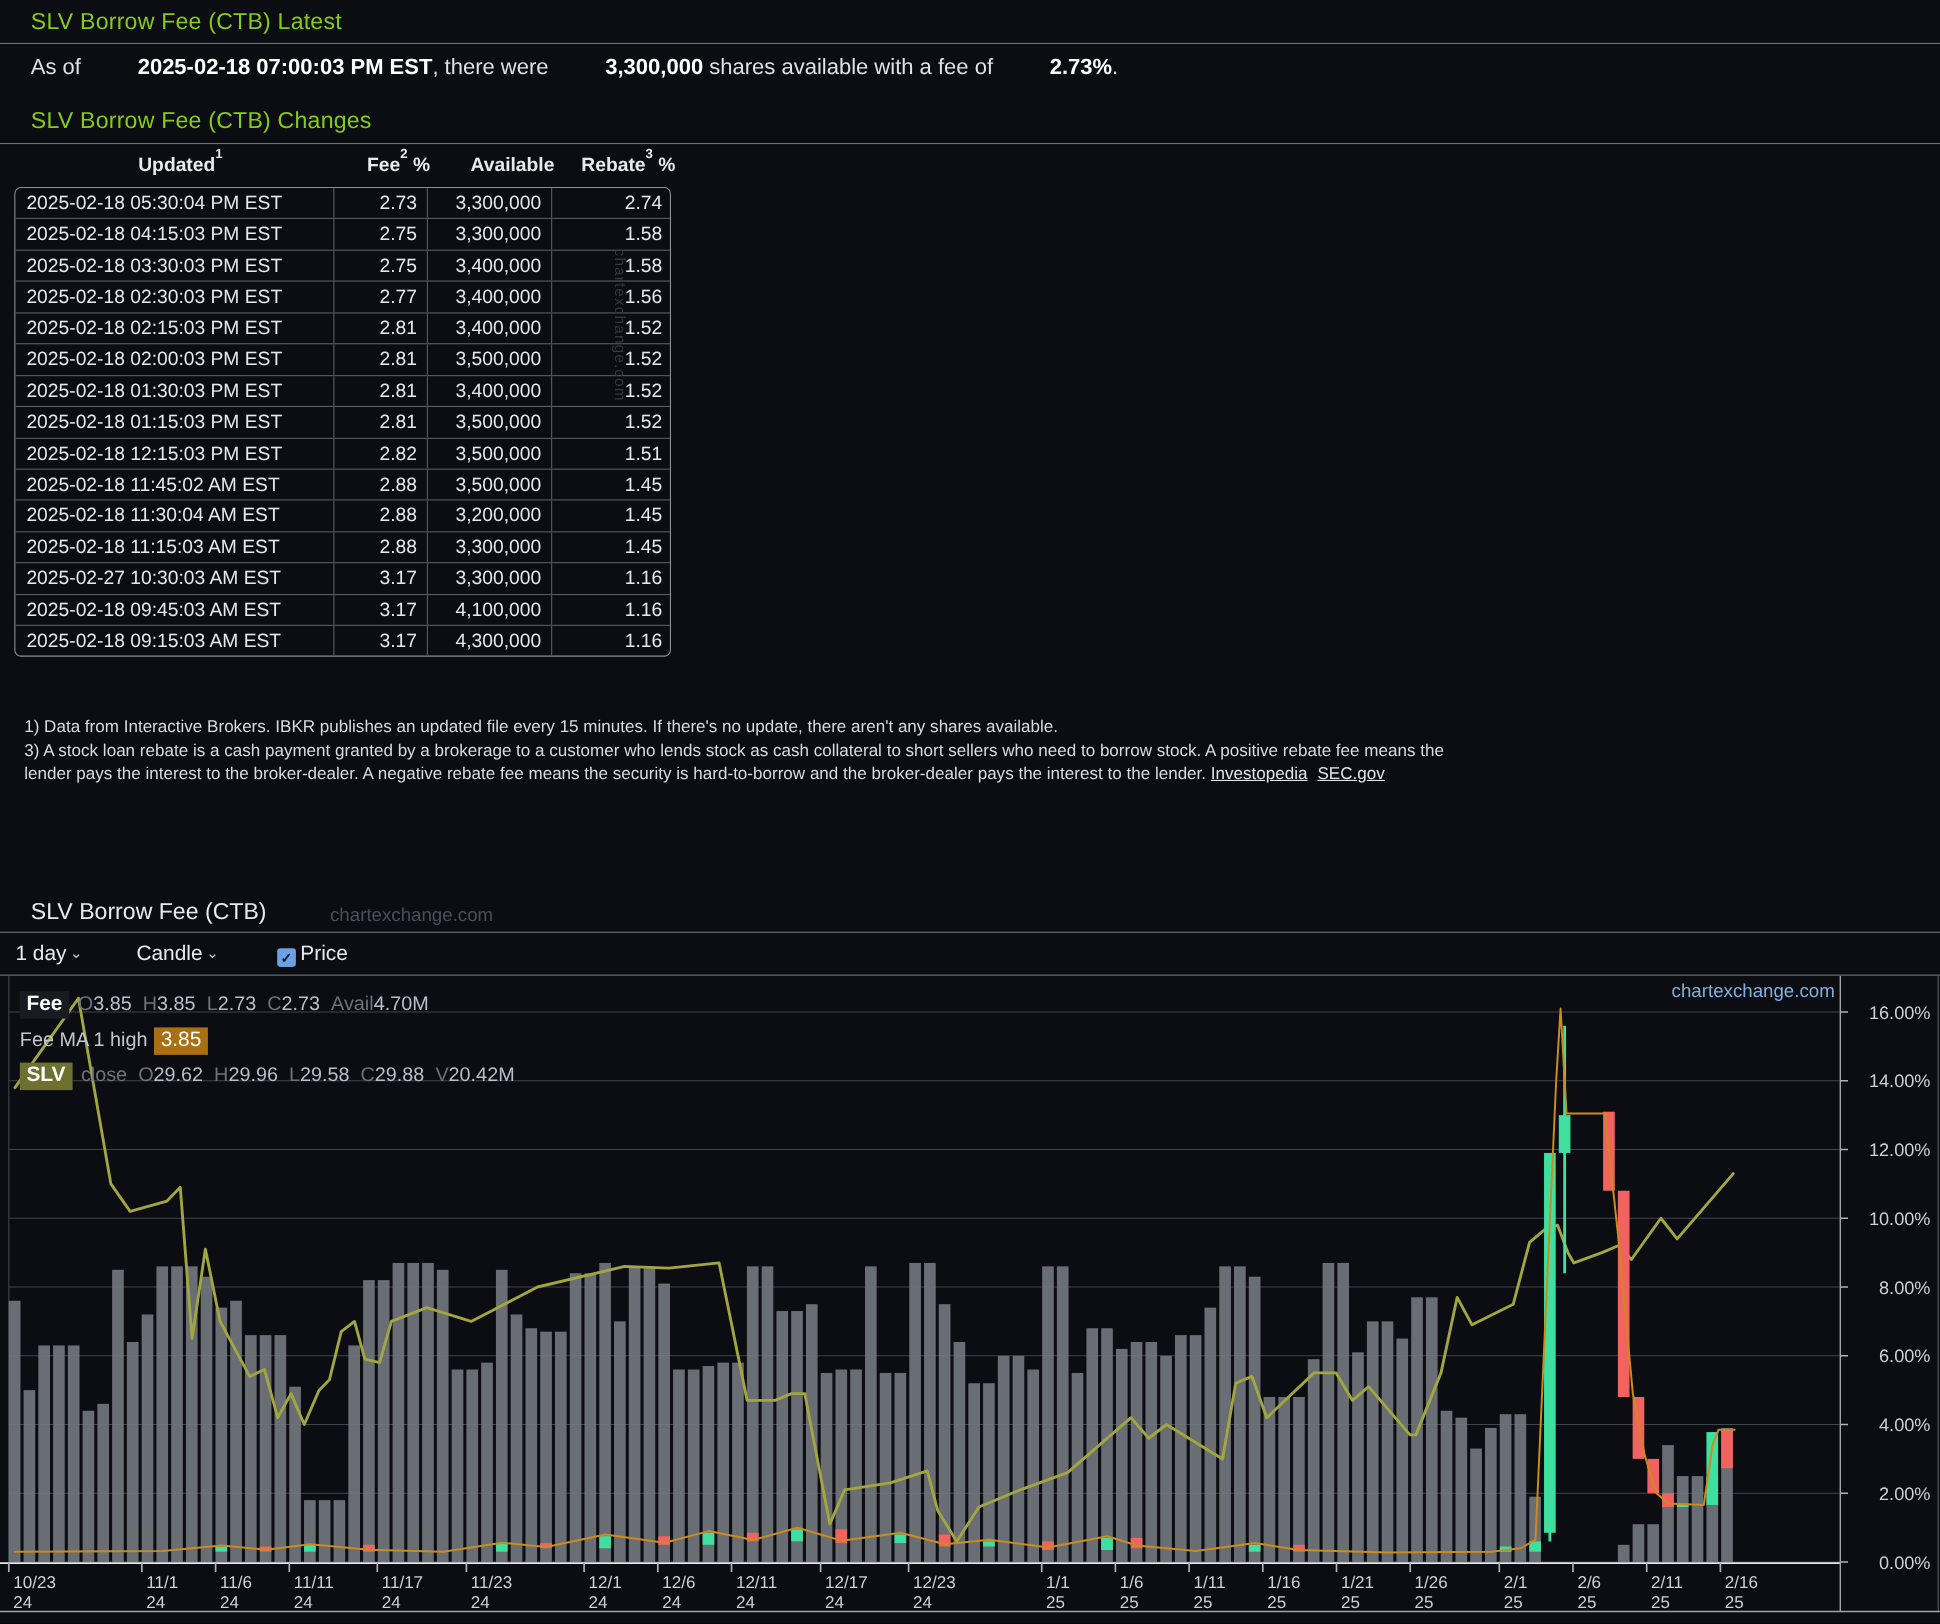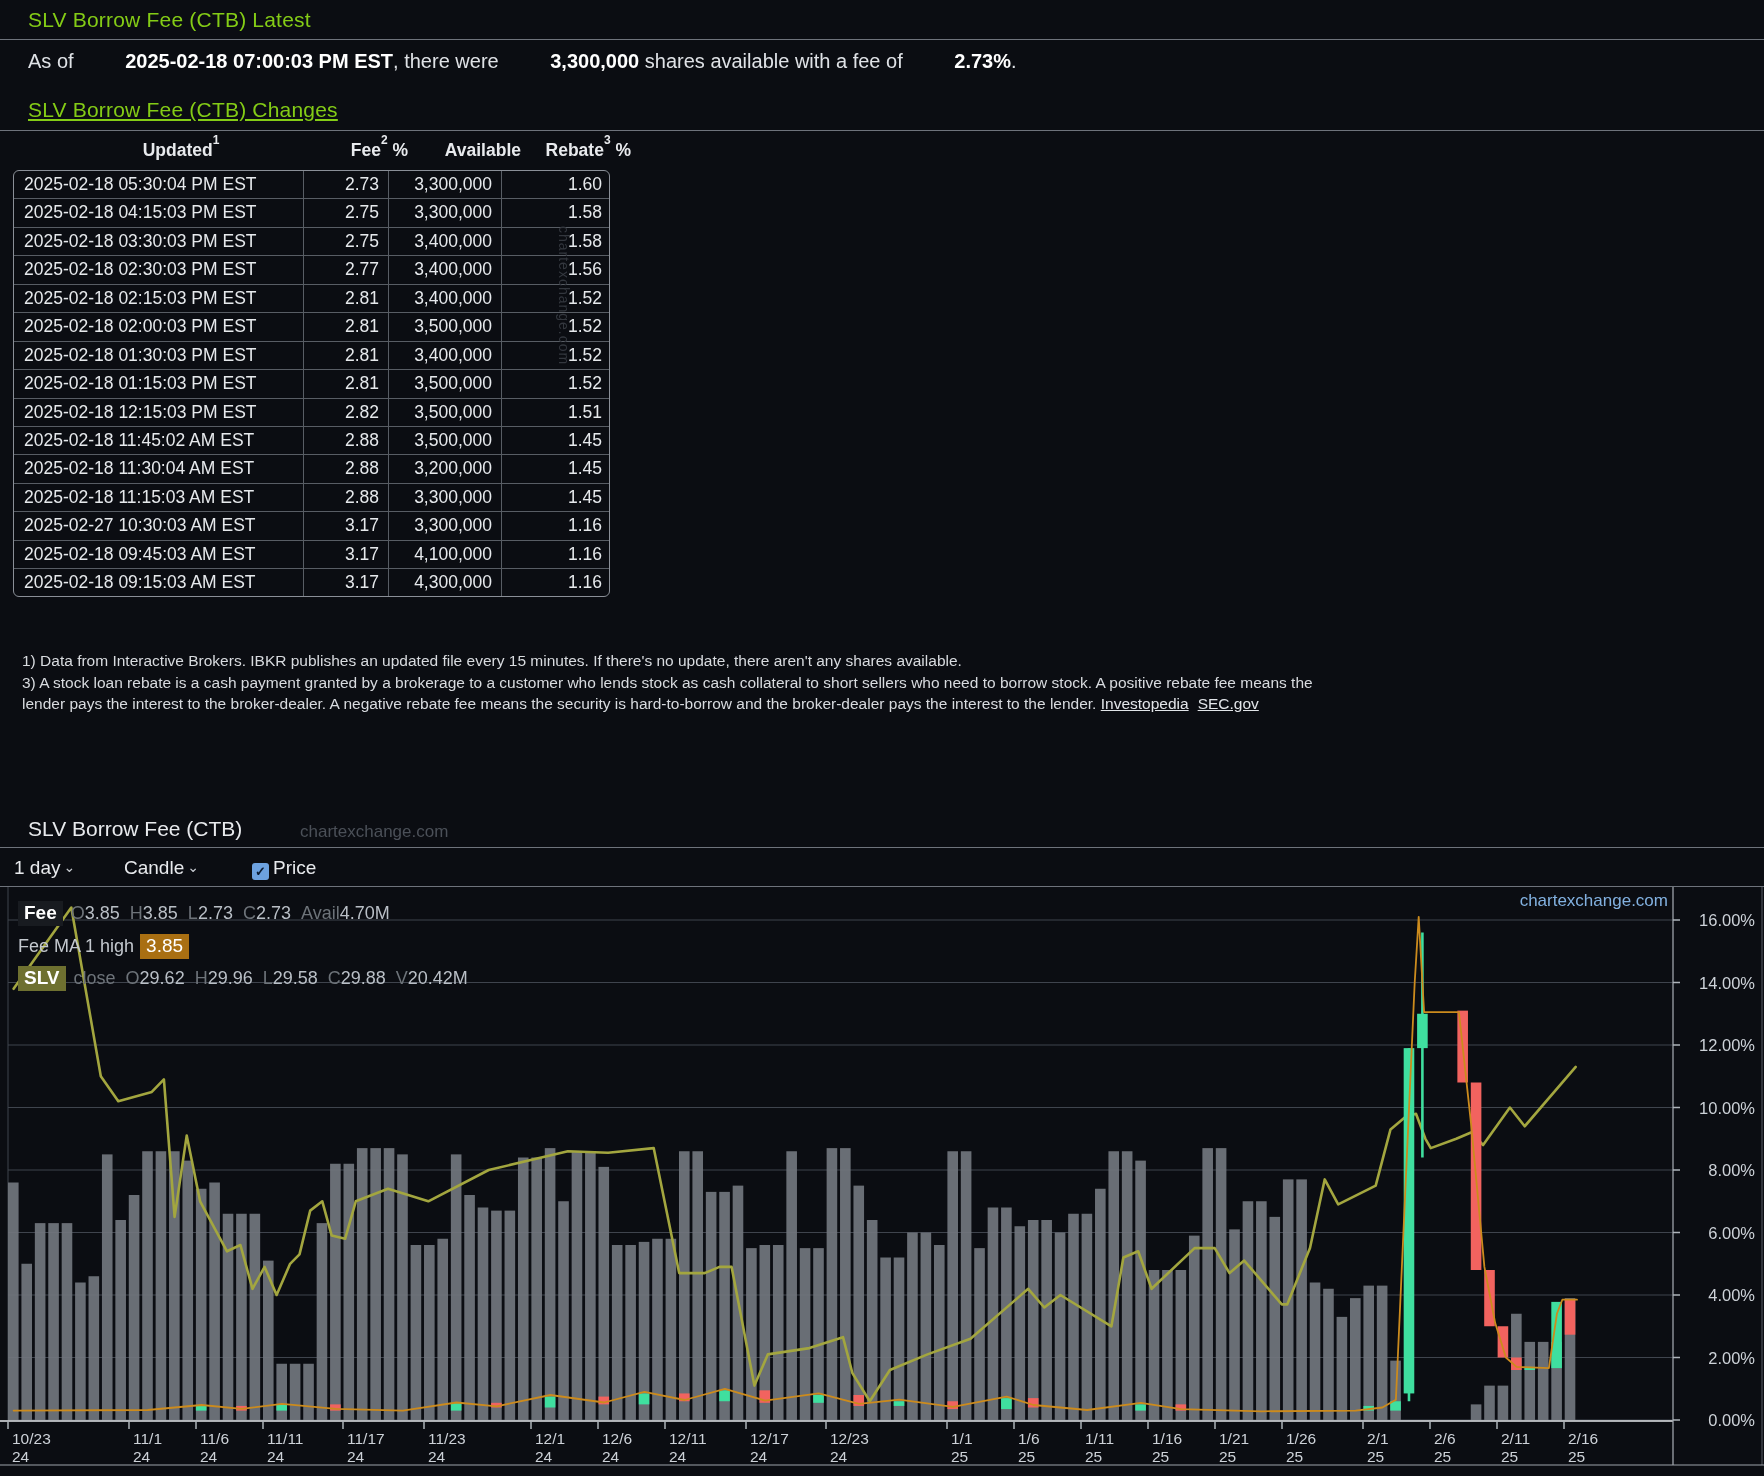--- a/index.html
+++ b/index.html
@@ -8,21 +8,21 @@
   #page { position:relative; width:1764px; height:1476px; background:#0b0d12; overflow:hidden; }
 
   .abs { position:absolute; }
   .rule { position:absolute; left:0; width:1764px; height:1px; background:#6e737b; }
 
   .h1 { font-size:21px; font-weight:400; color:#84cc16; letter-spacing:.2px; }
   .asof { font-size:20px; color:#dfe2e6; }
   .asof b { color:#ffffff;margin-left:46px; }
 
   
-  #tbl-header { position:absolute; top:138px; left:30px; width:597px; height:30px; font-size:17.5px; font-weight:700; }
+  #tbl-header { position:absolute; top:138px; left:13px; width:597px; height:30px; font-size:17.5px; font-weight:700; }
   #tbl-header .hc { position:absolute; top:0; }
   sup { font-size:12px; position:relative; top:-5px; font-weight:700; }
   #tbl-box { position:absolute; top:170px; left:13px; width:597px; height:427px; border:1px solid #8a8f97; border-radius:6px; overflow:hidden; }
   .trow { position:relative; width:100%; height:28.45px; border-bottom:1px solid #585d64; font-size:17.5px; color:#e6e9ec; }
   .trow:last-child { border-bottom:none; }
   .tc { position:absolute; top:0; height:100%; line-height:27px; }
   .tc.sep { border-left:1px solid #585d64; }
   .c-upd { left:0; width:289px; padding-left:10px; text-align:left; }
   .c-fee { left:289px; width:85px; padding-right:9px; text-align:right; }
   .c-av  { left:374px; width:113px; padding-right:9px; text-align:right; }
@@ -66,35 +66,35 @@
 
 <div id="page">
 
   <div class="abs h1" style="left:28px; top:8px;">SLV Borrow Fee (CTB) Latest</div>
   <div class="rule" style="top:39px;"></div>
 
   <div class="abs asof" style="left:28px; top:50px;">
     <span>As of </span><b>2025-02-18 07:00:03 PM EST</b><span>, there were </span><b>3,300,000</b><span> shares available with a fee of </span><b>2.73%</b><span>.</span>
   </div>
 
-  <div class="abs h1" style="left:28px; top:98px;text-decoration:underline;">SLV Borrow Fee (CTB) Changes</div>
+  <div class="abs h1" style="left:28px; top:98px;">SLV Borrow Fee (CTB) Changes</div>
   <div class="rule" style="top:130px;"></div>
 
   <div id="tbl-header">
       <div class="hc" style="left: 0px; width: 302px; text-align: center;"><span>Updated</span><sup>1</sup><span></span></div>
       <div class="hc" style="left: 302px; width: 85px; text-align: right; padding-right: 9px;"><span>Fee</span><sup>2</sup><span> %</span></div>
       <div class="hc" style="left: 387px; width: 113px; text-align: right; padding-right: 9px;"><span>Available</span><sup></sup><span></span></div>
       <div class="hc" style="left: 500px; width: 110px; text-align: right; padding-right: 9px;"><span>Rebate</span><sup>3</sup><span> %</span></div>
     </div>
   <div id="tbl-box">
       <div class="trow">
         <div class="tc c-upd">2025-02-18 05:30:04 PM EST</div>
         <div class="tc c-fee sep">2.73</div>
         <div class="tc c-av sep">3,300,000</div>
-        <div class="tc c-rb sep">1.60</div>
+        <div class="tc c-rb sep">2.74</div>
       </div>
       <div class="trow">
         <div class="tc c-upd">2025-02-18 04:15:03 PM EST</div>
         <div class="tc c-fee sep">2.75</div>
         <div class="tc c-av sep">3,300,000</div>
         <div class="tc c-rb sep">1.58</div>
       </div>
       <div class="trow">
         <div class="tc c-upd">2025-02-18 03:30:03 PM EST</div>
         <div class="tc c-fee sep">2.75</div>

